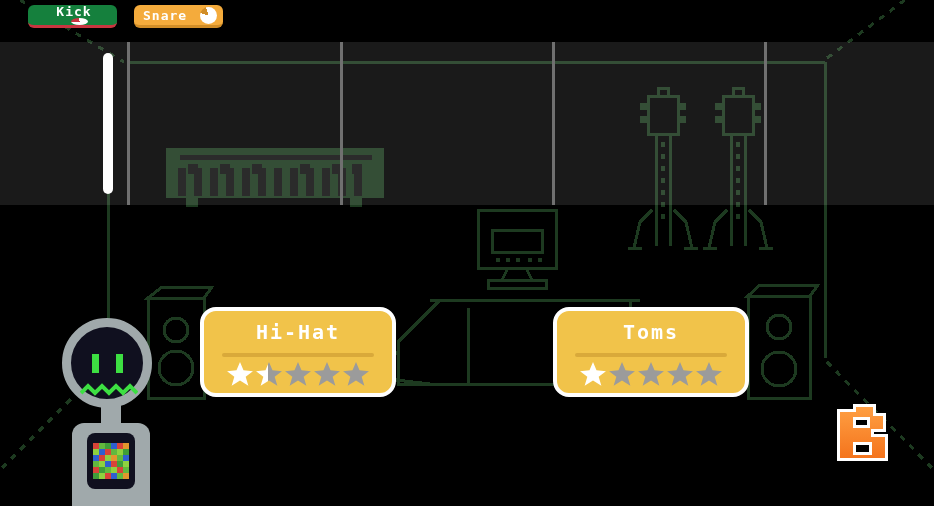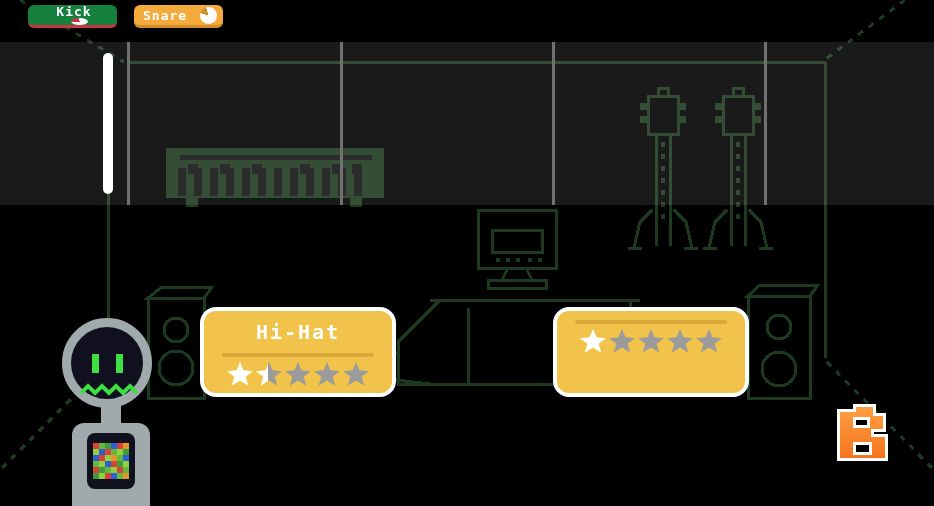--- a/index.html
+++ b/index.html
@@ -206,20 +206,21 @@
     <div class="card-divider"></div>
     <div class="stars">
         <div class="star full"></div>
         <div class="star half"></div>
         <div class="star empty"></div>
         <div class="star empty"></div>
         <div class="star empty"></div>
       </div>
   </div>
   <div class="card" id="card-toms">
+    <div class="card-title">Toms</div>
     <div class="card-divider"></div>
     <div class="stars">
         <div class="star full"></div>
         <div class="star empty"></div>
         <div class="star empty"></div>
         <div class="star empty"></div>
         <div class="star empty"></div>
       </div>
   </div>
 

